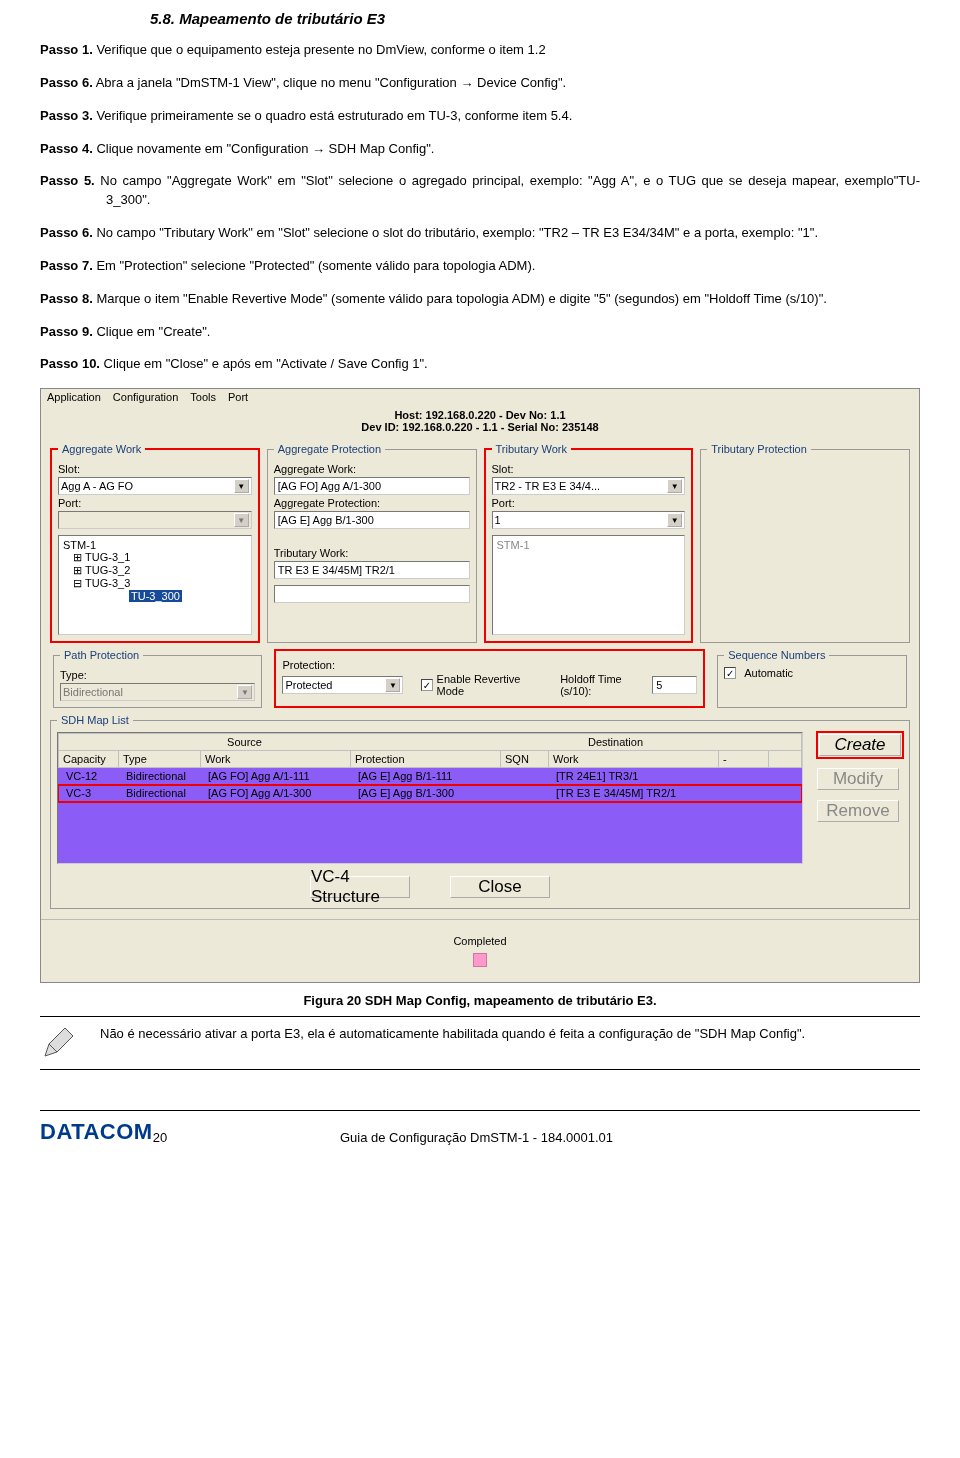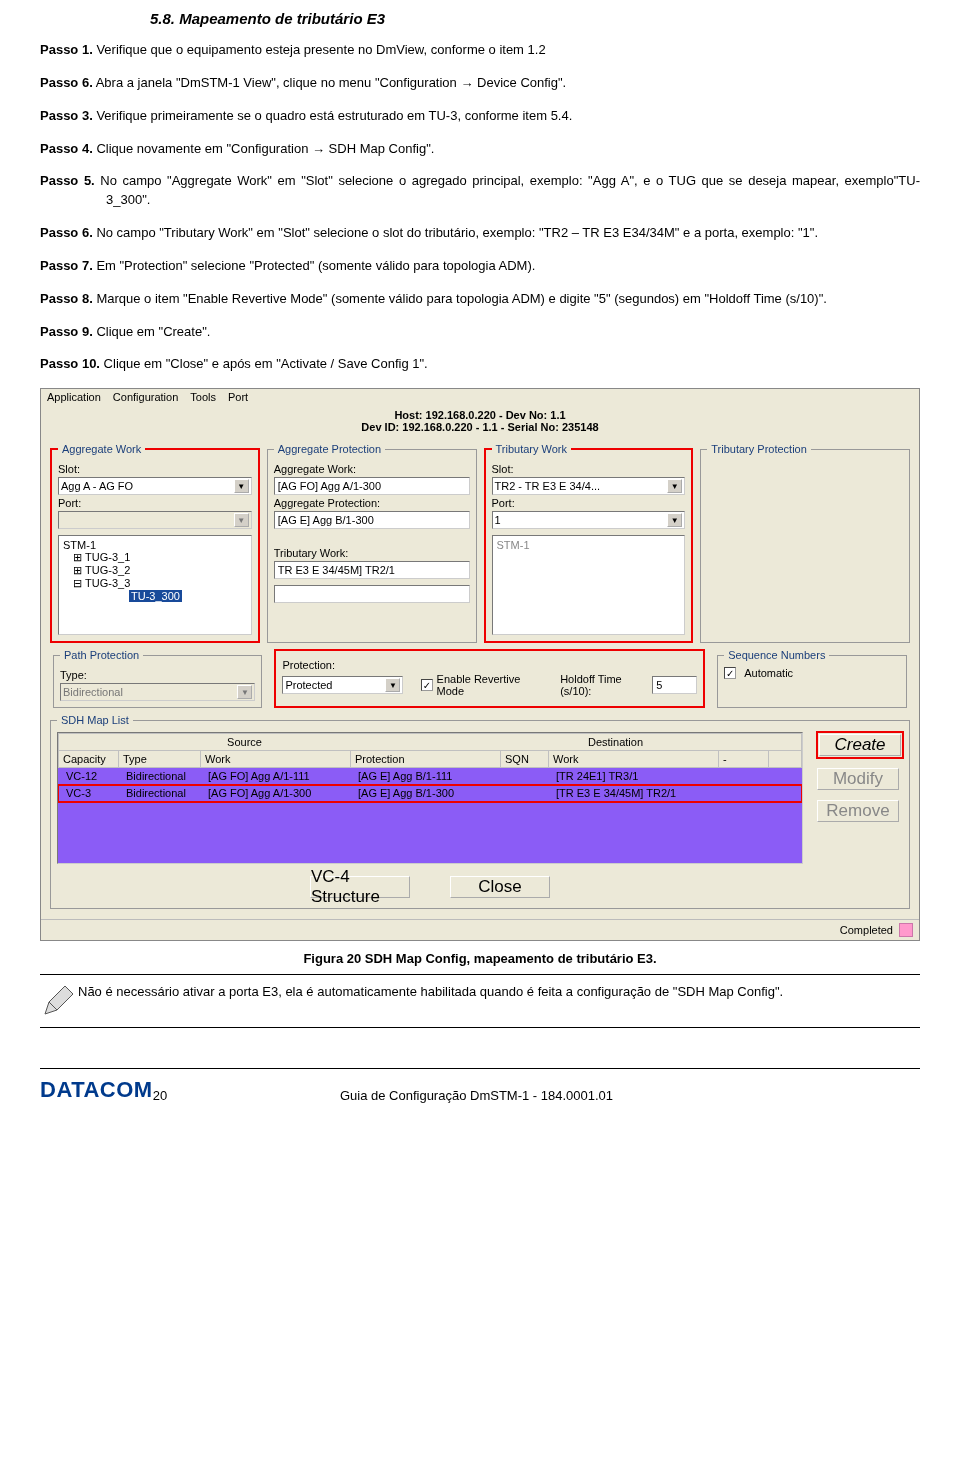--- a/index.html
+++ b/index.html
@@ -173,39 +173,40 @@
   .wbtn.hl { font-style: italic; }
   .bottom-btns {
     display:flex;
     justify-content:center;
     gap:40px;
     padding:12px 0 4px 0;
   }
   .wbtn.big { width:100px; }
   .status {
     border-top:1px solid #bbb;
-    padding:3px 6px;
+    padding:15px 6px;
     display:flex;
     justify-content:flex-end;
     align-items:center;
     gap:6px;
     color:#000;
+    flex-direction:column;
   }
   .status-pencil {
     width:14px;height:14px;border:1px solid #c7a;background:#f9c;
   }
   .fig-caption {
     text-align:center;
     font-weight:bold;
     font-size:13px;
     margin:10px 0 8px 0;
   }
   .note {
     display:flex;
-    gap:2px;
+    gap:24px;
     border-top:1px solid #000;
     border-bottom:1px solid #000;
     padding:8px 0;
     margin-bottom:40px;
     text-align:justify;
     line-height:1.4;
   }
   .note .pencil-icon { width:36px;height:36px;flex:none;display:flex;align-items:center;justify-content:center;}
   .footer {
     position:relative;

